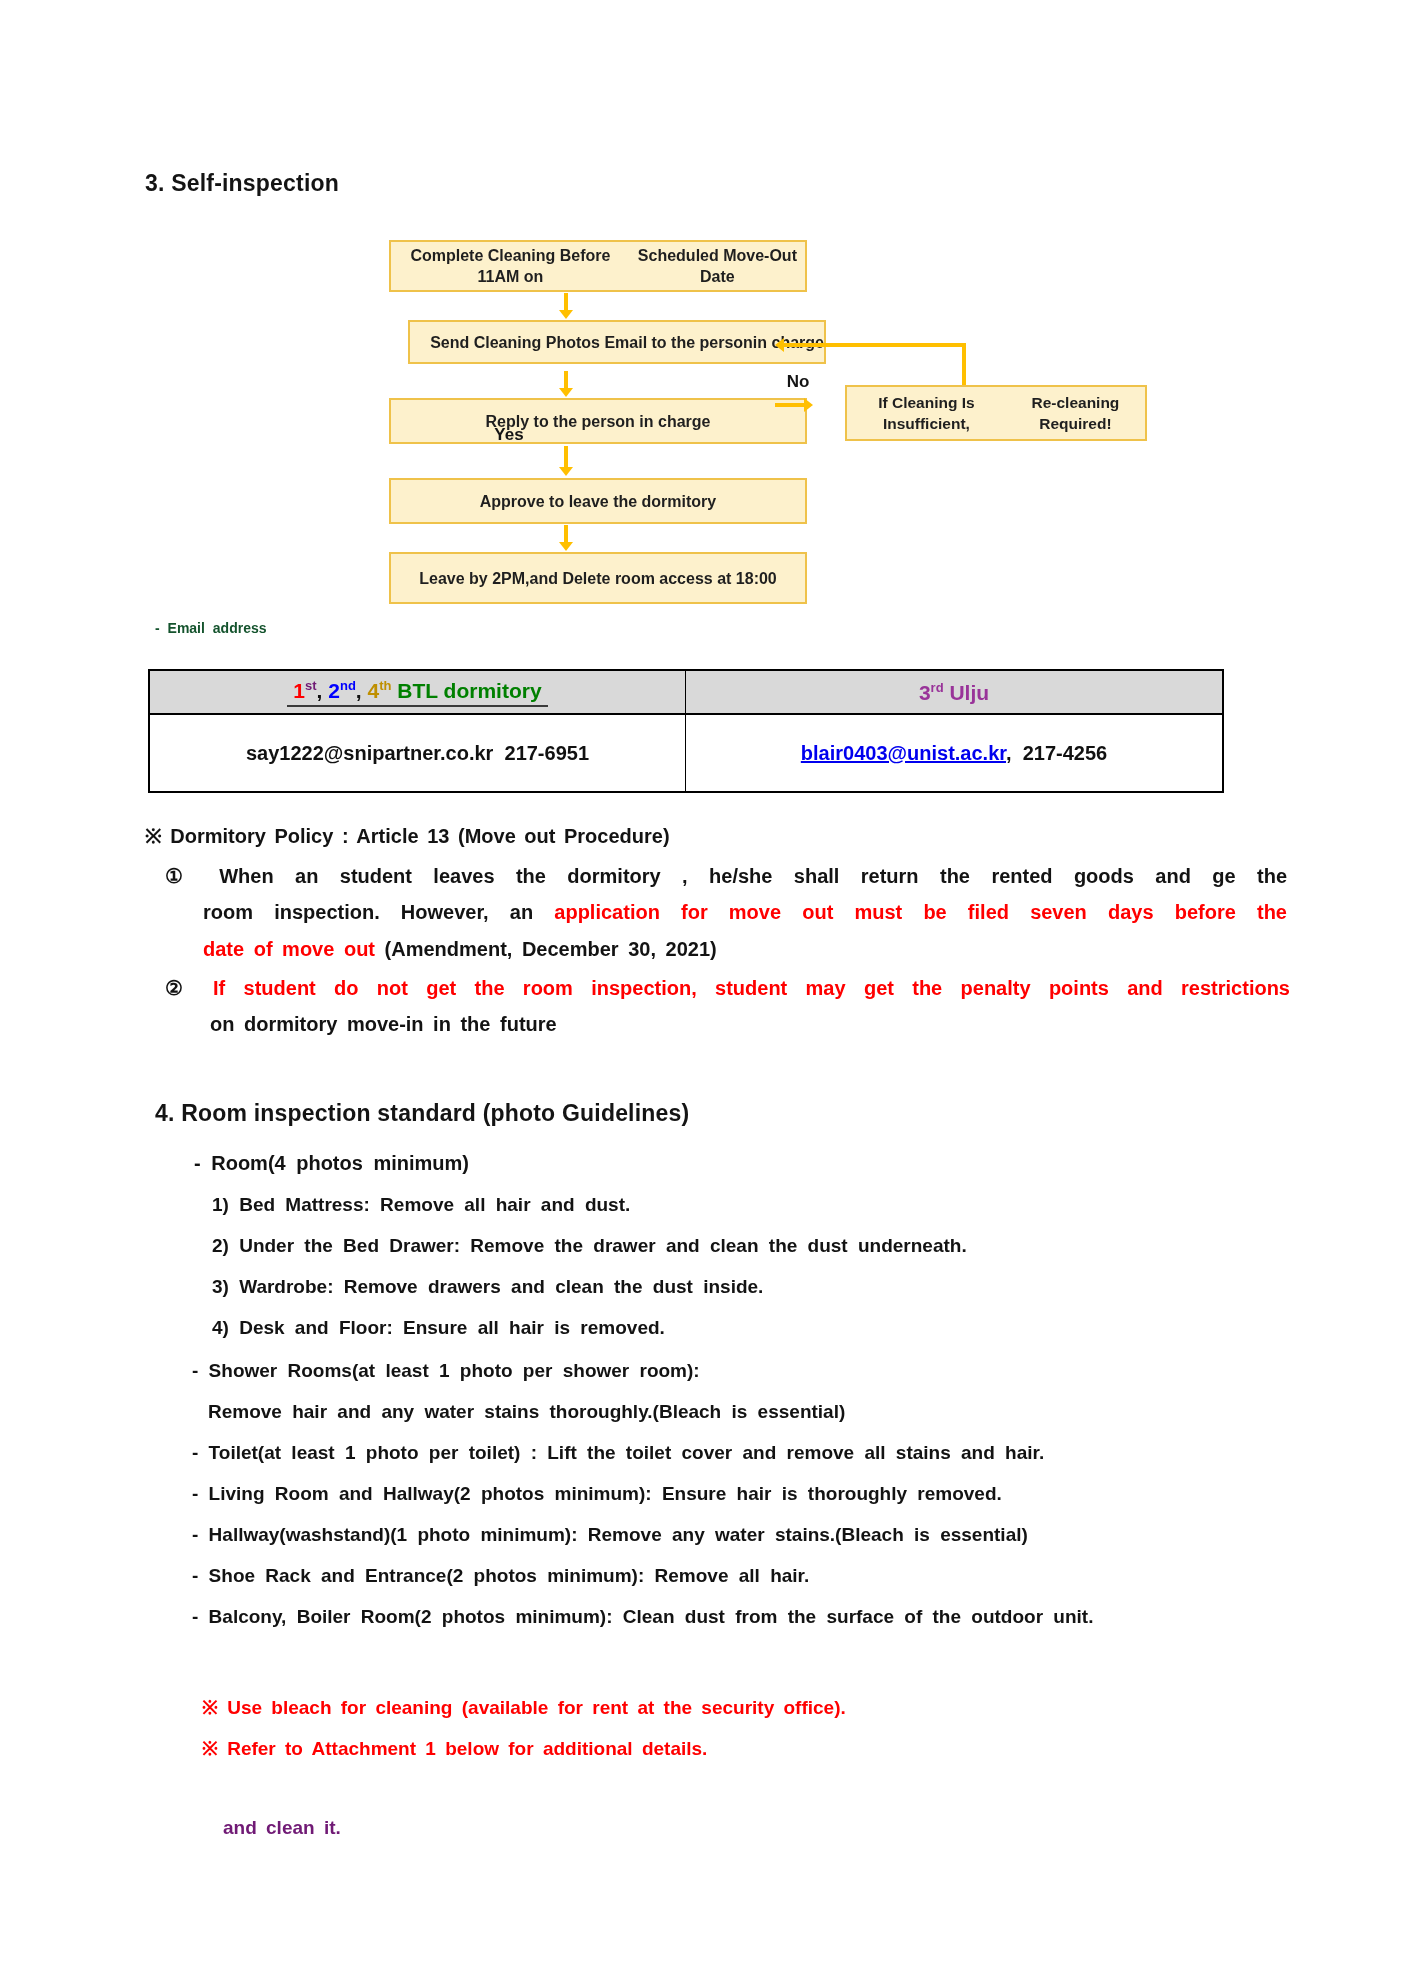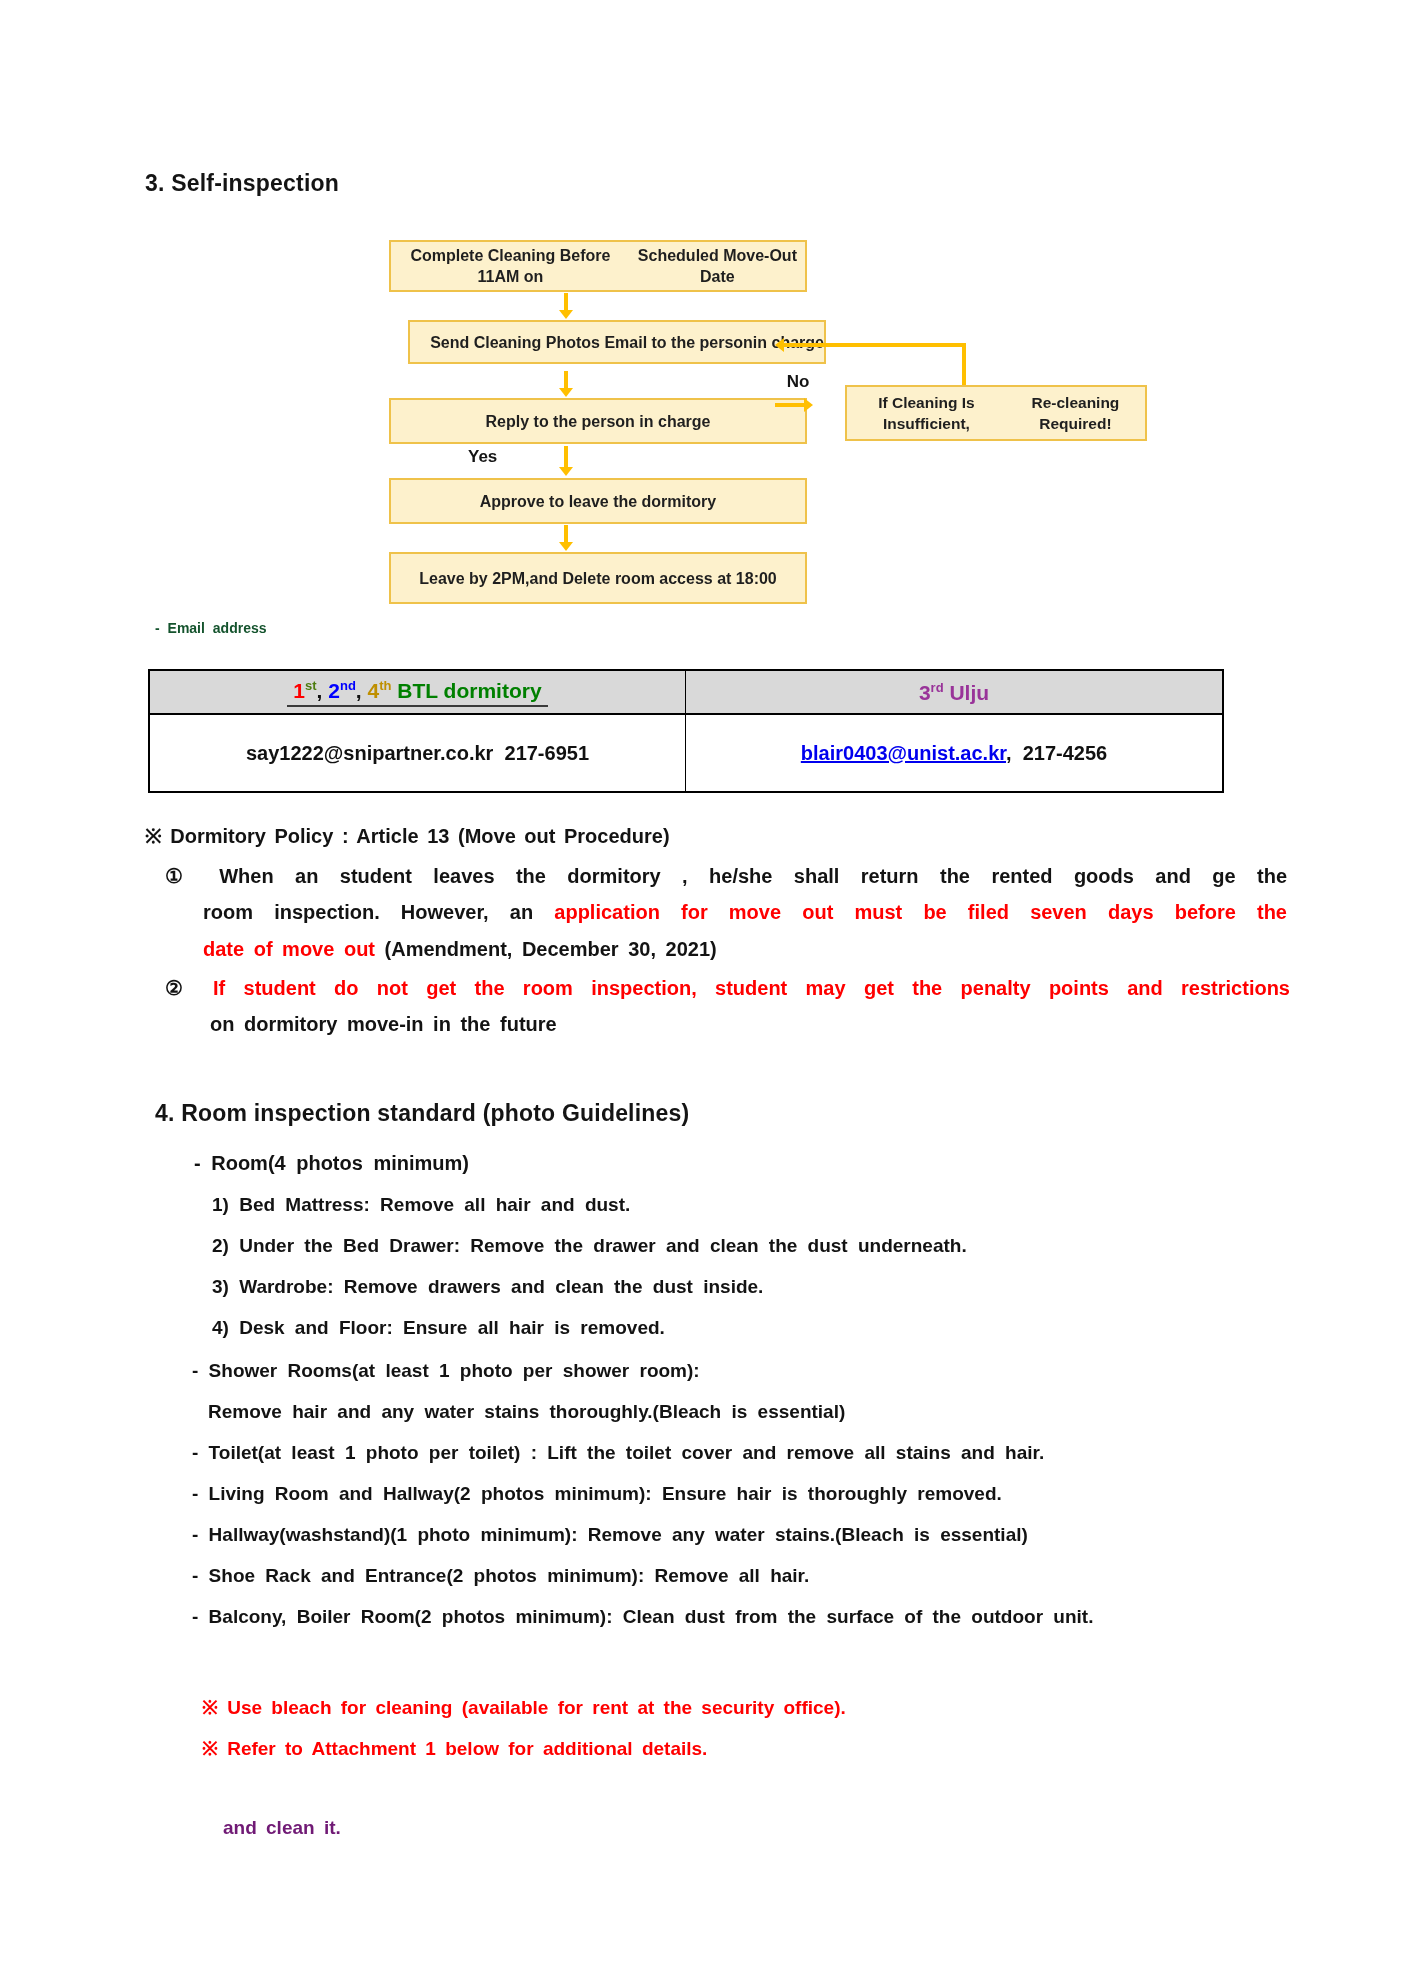--- a/index.html
+++ b/index.html
@@ -78,39 +78,39 @@
 
   <div class="fc-box small" style="left:813px; top:385px; width:302px; height:56px;">
     <span>If Cleaning Is Insufficient,</span>
     <span>Re-cleaning Required!</span>
   </div>
 
   <div class="vshaft" style="left:962px; top:343px; height:42px;"></div>
   <div class="hshaft" style="left:784px; top:343px; width:182px;"></div>
   <div class="head-left" style="left:775px; top:338px;"></div>
 
-  <div class="fc-label" style="left:468px; top:447px; width:82px; text-align:left;">Yes</div>
+  <div class="fc-label" style="left:468px; top:425px; width:82px; text-align:center;">Yes</div>
   <div class="arr-down" style="left:559px; top:446px; height:30px;"></div>
 
   <div class="fc-box" style="left:357px; top:478px; width:418px; height:46px;">
     <span>Approve to leave the dormitory</span>
   </div>
   <div class="arr-down" style="left:559px; top:525px; height:26px;"></div>
 
   <div class="fc-box" style="left:357px; top:552px; width:418px; height:52px;">
     <span>Leave by 2PM,</span>
     <span>and Delete room access at 18:00</span>
   </div>
 
   <div class="ln" style="left: 155px; top: 620px; font-size: 14px; word-spacing: 4px; color: #14532d;">- Email address</div>
 
   <div class="etable">
     <div class="hrow" style="background: rgb(217, 217, 217);">
       <div class="c1">
-        <span class="hdr-line"><span style="color: rgb(255, 0, 0);">1</span><sup style="color: #4d7c0f; margin-top: 6px;">st</sup><span>, </span><span style="color: rgb(0, 0, 255);">2</span><sup style="color: rgb(0, 0, 255);">nd</sup><span>, </span><span style="color: rgb(191, 143, 0);">4</span><sup style="color: rgb(191, 143, 0);">th</sup><span style="color: rgb(0, 128, 0);"> BTL dormitory</span></span>
+        <span class="hdr-line"><span style="color: rgb(255, 0, 0);">1</span><sup style="color: #701a75; margin-top: 6px;">st</sup><span>, </span><span style="color: rgb(0, 0, 255);">2</span><sup style="color: rgb(0, 0, 255);">nd</sup><span>, </span><span style="color: rgb(191, 143, 0);">4</span><sup style="color: rgb(191, 143, 0);">th</sup><span style="color: rgb(0, 128, 0);"> BTL dormitory</span></span>
       </div>
       <div class="c2">
         <span class="hdr2" style="color: rgb(153, 51, 153);"><span>3</span><sup>rd</sup><span> Ulju</span></span>
       </div>
     </div>
     <div class="drow">
       <div class="c1">
         <span class="cell-text">say1222@snipartner.co.kr  217-6951</span>
       </div>
       <div class="c2">

